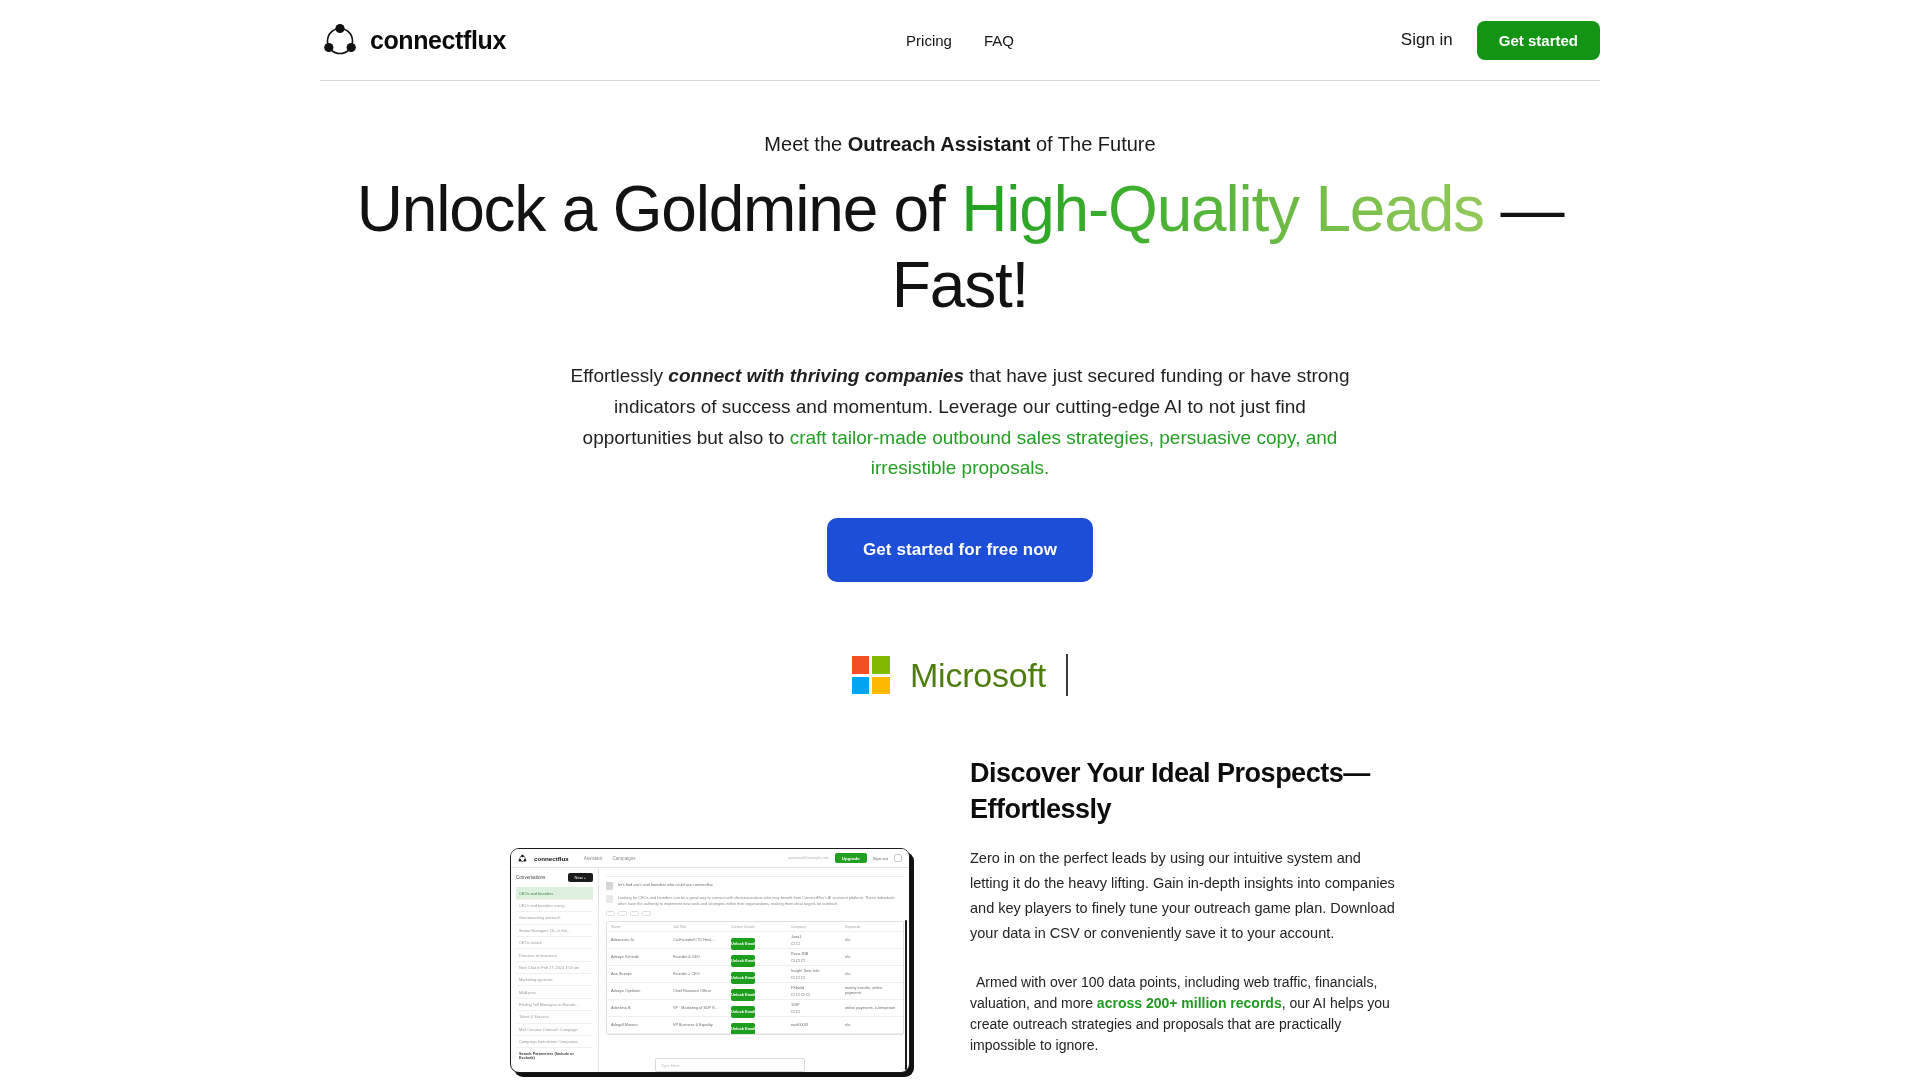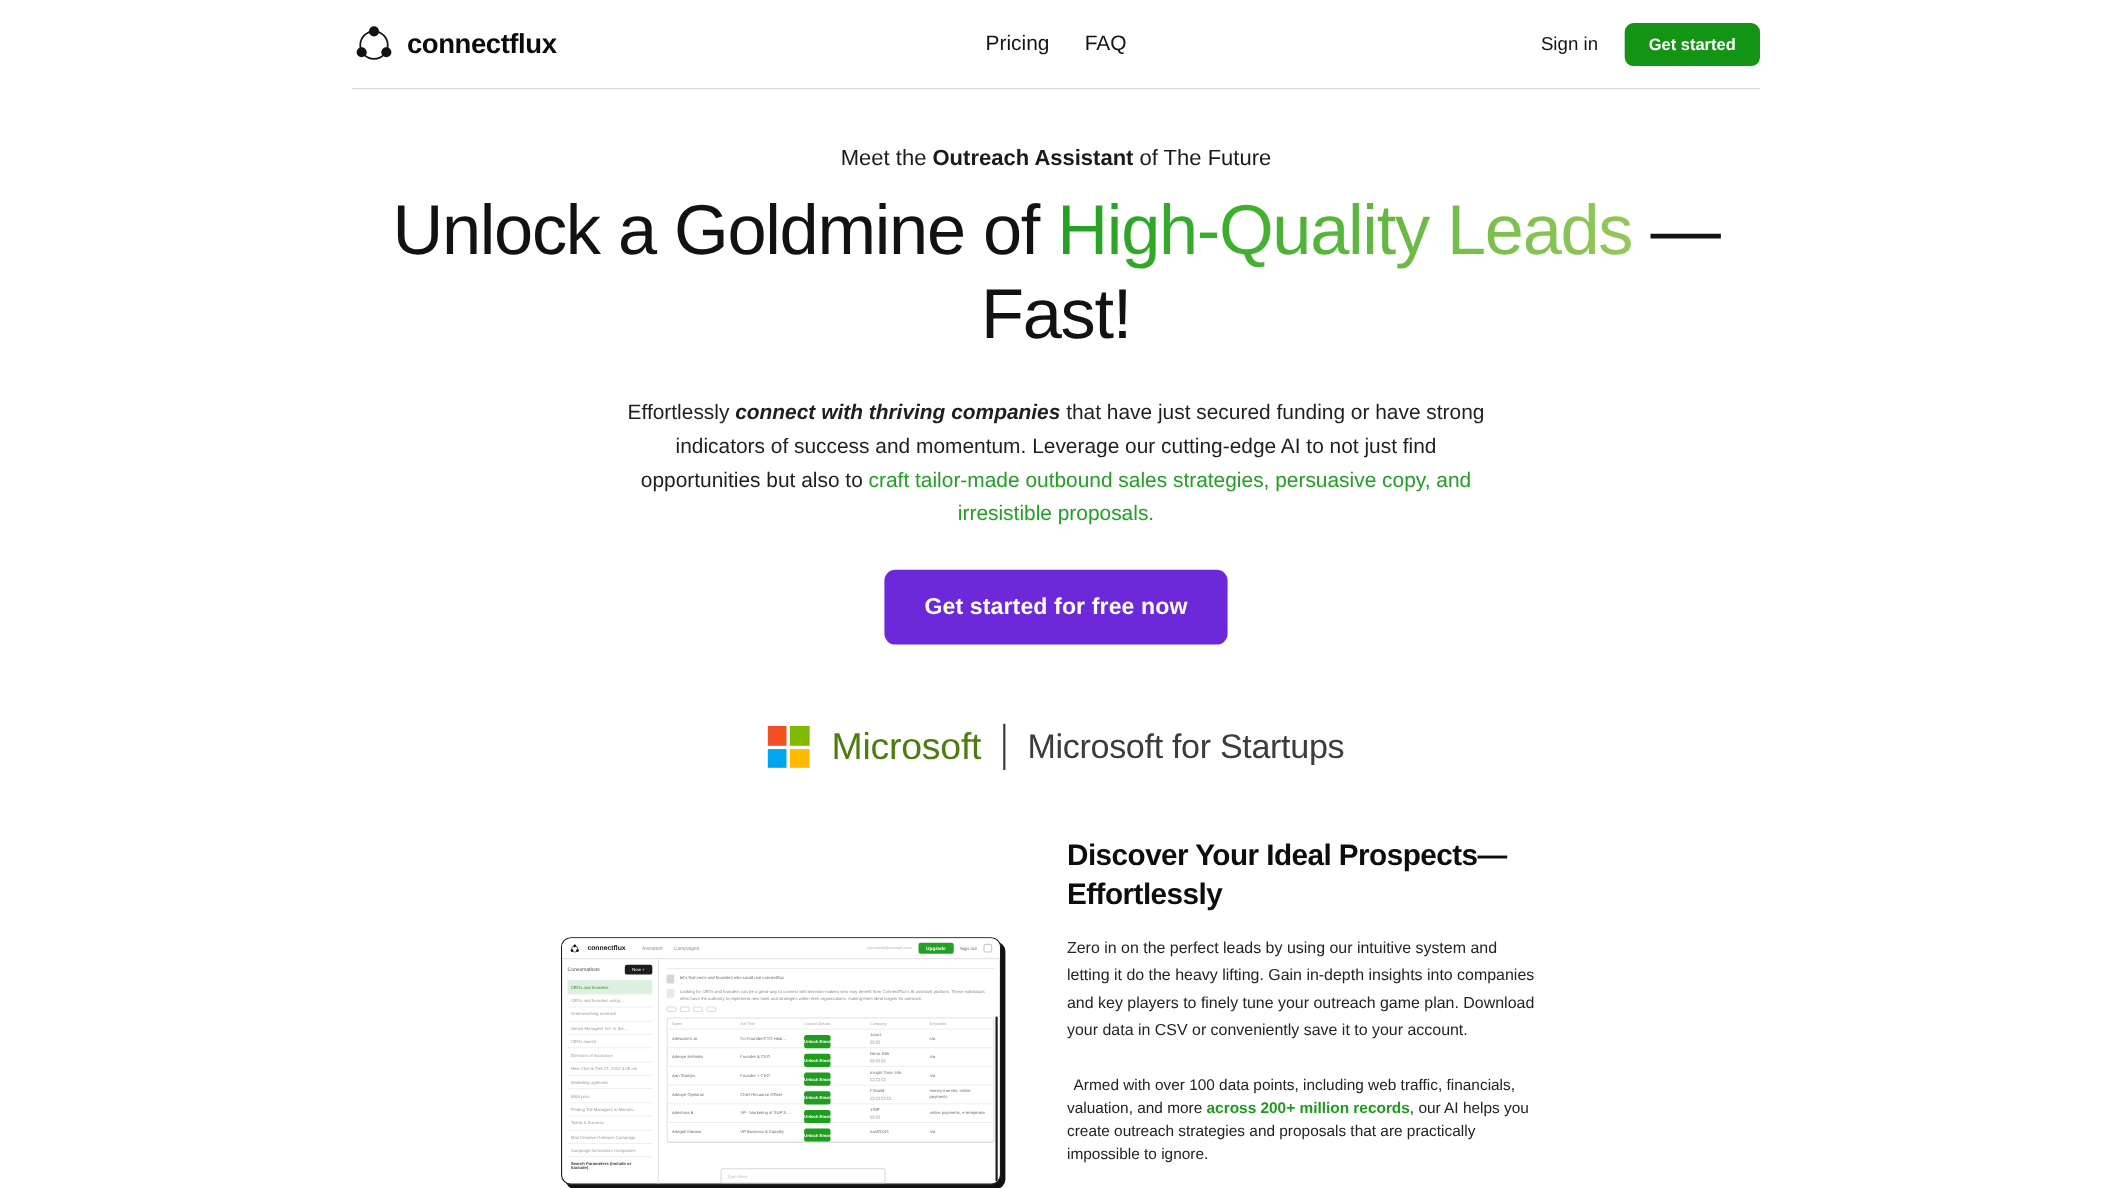--- a/index.html
+++ b/index.html
@@ -18,21 +18,21 @@
   }
   .brand { display:flex; align-items:center; gap:10px; }
   .brand-mark { width:40px; height:40px; display:block; }
   .brand-name { font-size:25px; font-weight:700; color:#0b0b0b; letter-spacing:-.4px; }
 
   .nav-links {
     position:absolute; left:50%; transform:translateX(-50%);
     display:flex; align-items:center; gap:32px;
   }
   .nav-link {
-    font-size:19px; color:#141414; font-weight:400; cursor:pointer;
+    font-size:15px; color:#141414; font-weight:400; cursor:pointer;
     text-decoration:none;
   }
   .nav-right {
     margin-left:auto; display:flex; align-items:center; gap:24px;
   }
   .signin { font-size:17px; color:#141414; cursor:pointer; }
   .btn-green {
     background:#149414; color:#fff; border:none; border-radius:8px;
     font-size:15px; font-weight:700; padding:11px 22px; cursor:pointer;
     font-family:inherit;
@@ -55,22 +55,22 @@
     -webkit-background-clip:text; background-clip:text; color:transparent;
   }
   .hero-sub {
     margin:38px auto 0; width:800px;
     font-size:19px; line-height:1.62; color:#1f1f1f;
   }
   .hero-sub b { font-weight:700;font-style:italic; }
   .hero-sub .g { color:#22a022; }
   .cta-wrap { margin-top:34px; }
   .cta {
-    background:#6d28d9; color:#fff; border:none; border-radius:10px;
-    font-size:21px; font-weight:700; padding:22px 36px; cursor:pointer;
+    background:#1d4ed8; color:#fff; border:none; border-radius:10px;
+    font-size:17px; font-weight:700; padding:22px 36px; cursor:pointer;
     font-family:inherit; letter-spacing:.1px;
   }
 
   
   .ms-row {
     margin-top:72px; display:flex; align-items:center; justify-content:center; gap:20px;
   }
   .ms-squares { width:38px; height:38px; display:grid; grid-template-columns:1fr 1fr; grid-gap:3px; }
   .ms-squares i { display:block; }
   .ms-word { font-size:34px; color:#4d7c0f; font-weight:400; letter-spacing:-.2px; }
@@ -215,21 +215,20 @@
 
     <div class="ms-row">
       <span class="ms-squares">
         <i style="background:#F25022"></i>
           <i style="background:#7FBA00"></i>
           <i style="background:#00A4EF"></i>
           <i style="background:#FFB900"></i>
       </span>
       <span class="ms-word">Microsoft</span>
       <span class="ms-bar"></span>
-      <span class="ms-sub">Microsoft for Startups</span>
     </div>
   </section>
 
   <section class="feature">
 
     <div class="feature-left">
       <div class="mock">
 
         <div class="mock-head">
           <svg class="mock-logo-dot" viewBox="0 0 40 40">

